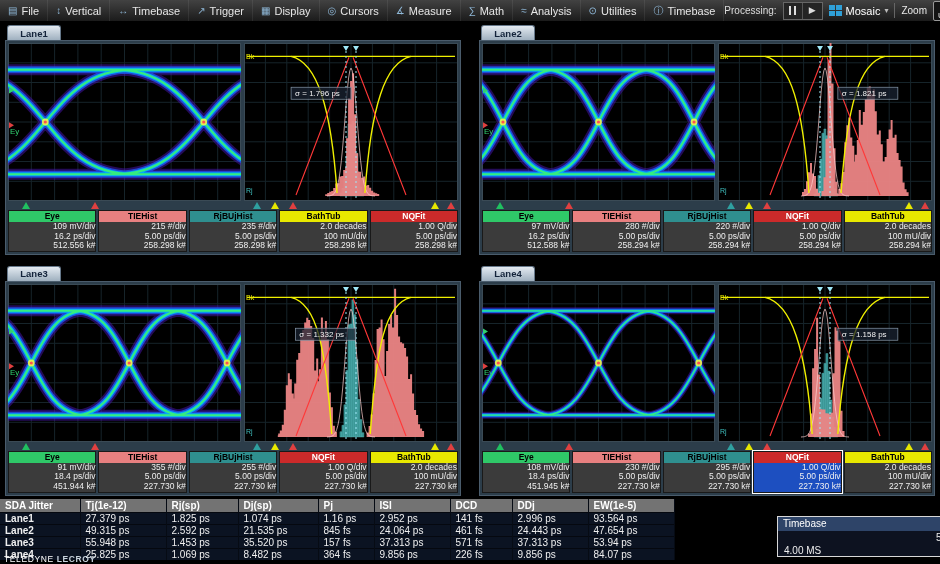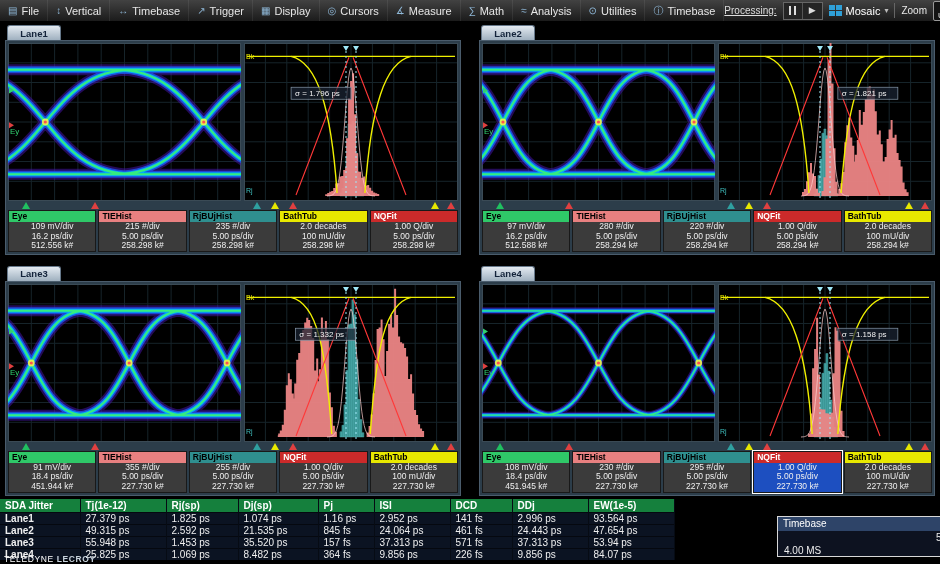--- a/index.html
+++ b/index.html
@@ -9,21 +9,21 @@
 
   
   .menubar{position:absolute;top:0;left:0;right:0;height:22px;
            background:linear-gradient(#424242,#1b1b1b);display:flex;align-items:center;
            border-bottom:1px solid #000;}
   #menu{display:flex;height:100%;}
   .menu-item{display:flex;align-items:center;gap:4px;padding:0 8px;font-size:11px;color:#e6e6e6;
              border-right:1px solid rgba(255,255,255,.07);cursor:default;white-space:nowrap;}
   .mi-icon{font-size:10px;color:#8fb8d8;line-height:1;}
   .menu-right{margin-left:auto;display:flex;align-items:center;gap:6px;padding-right:5px;font-size:10px;}
-  .proc-label{color:#ddd;font-size:10px;text-decoration:underline;}
+  .proc-label{color:#ddd;font-size:10px;}
   .btn-group{display:flex;border:1px solid #666;background:#191919;}
   .ctl-btn{width:19px;height:16px;background:#242424;border:none;border-right:1px solid #555;
            color:#ddd;display:flex;align-items:center;justify-content:center;cursor:pointer;}
   .ctl-btn:last-child{border-right:none;}
   .pause-glyph{width:7px;height:9px;border-left:2px solid #ddd;border-right:2px solid #ddd;}
   .play-glyph{font-size:9px;color:#ddd;line-height:1;}
   .mosaic-btn{display:flex;align-items:center;gap:4px;background:transparent;border:none;color:#fff;
               font-size:11px;cursor:pointer;}
   .mosaic-grid{display:grid;grid-template-columns:6px 6px;grid-template-rows:5px 5px;gap:1px;}
   .mosaic-grid span{background:#2fa0d8;display:block;}
@@ -46,28 +46,28 @@
   .lane-body{border:1px solid #4a5c6c;background:#2c3d4a;padding:2px;}
   .graphs{display:flex;gap:3px;}
   .graph{background:#000;line-height:0;}
   .marker-strip{position:relative;height:9px;}
   .tri{position:absolute;bottom:1px;width:0;height:0;border-left:4px solid transparent;
        border-right:4px solid transparent;border-bottom:7px solid #fff;}
   .descriptors{display:flex;gap:2px;}
   .desc{flex:1;background:#3b3b3b;border:1px solid #191919;cursor:pointer;}
   .desc.selected{background:#1d4fc0;outline:1px solid #fff;}
   .desc-label{height:11px;font-size:8.5px;font-weight:bold;padding:0 3px;line-height:11px;
-              overflow:hidden;white-space:nowrap;}
-  .desc-line{font-size:8.5px;line-height:9.6px;text-align:center;color:#efefef;white-space:nowrap;}
+              overflow:hidden;white-space:nowrap;text-align:center;}
+  .desc-line{font-size:8.5px;line-height:9.6px;text-align:right;color:#efefef;white-space:nowrap;}
 
   
   .jitter-table{position:absolute;top:499px;left:0;border-collapse:collapse;table-layout:fixed;}
   .jitter-table th,.jitter-table td{font-size:10px;height:12px;padding:0 12px 0 5px;
         white-space:nowrap;border-right:1px solid #060b14;overflow:hidden;}
-  .jitter-table th{background:#15803d;color:#fff;font-weight:bold;text-align:left;height:13px;}
+  .jitter-table th{background:#737373;color:#fff;font-weight:bold;text-align:left;height:13px;}
   .jitter-table td{background:#0b1322;color:#efefef;border-top:1px solid #05080f;}
   .jitter-table td.first{text-align:left;font-weight:bold;}
 
   
   .timebase{position:absolute;left:777px;top:516px;width:180px;height:41px;border:1px solid #d8d8d8;
             background:#0d1220;cursor:pointer;}
   .tb-title{font-size:10px;color:#fff;background:#2e4468;padding:0 5px;height:14px;line-height:14px;}
   .tb-line1{font-size:10px;text-align:right;padding:0 6px;line-height:13px;color:#efefef;}
   .tb-line2{font-size:10px;padding:0 6px;line-height:13px;color:#efefef;}
 

